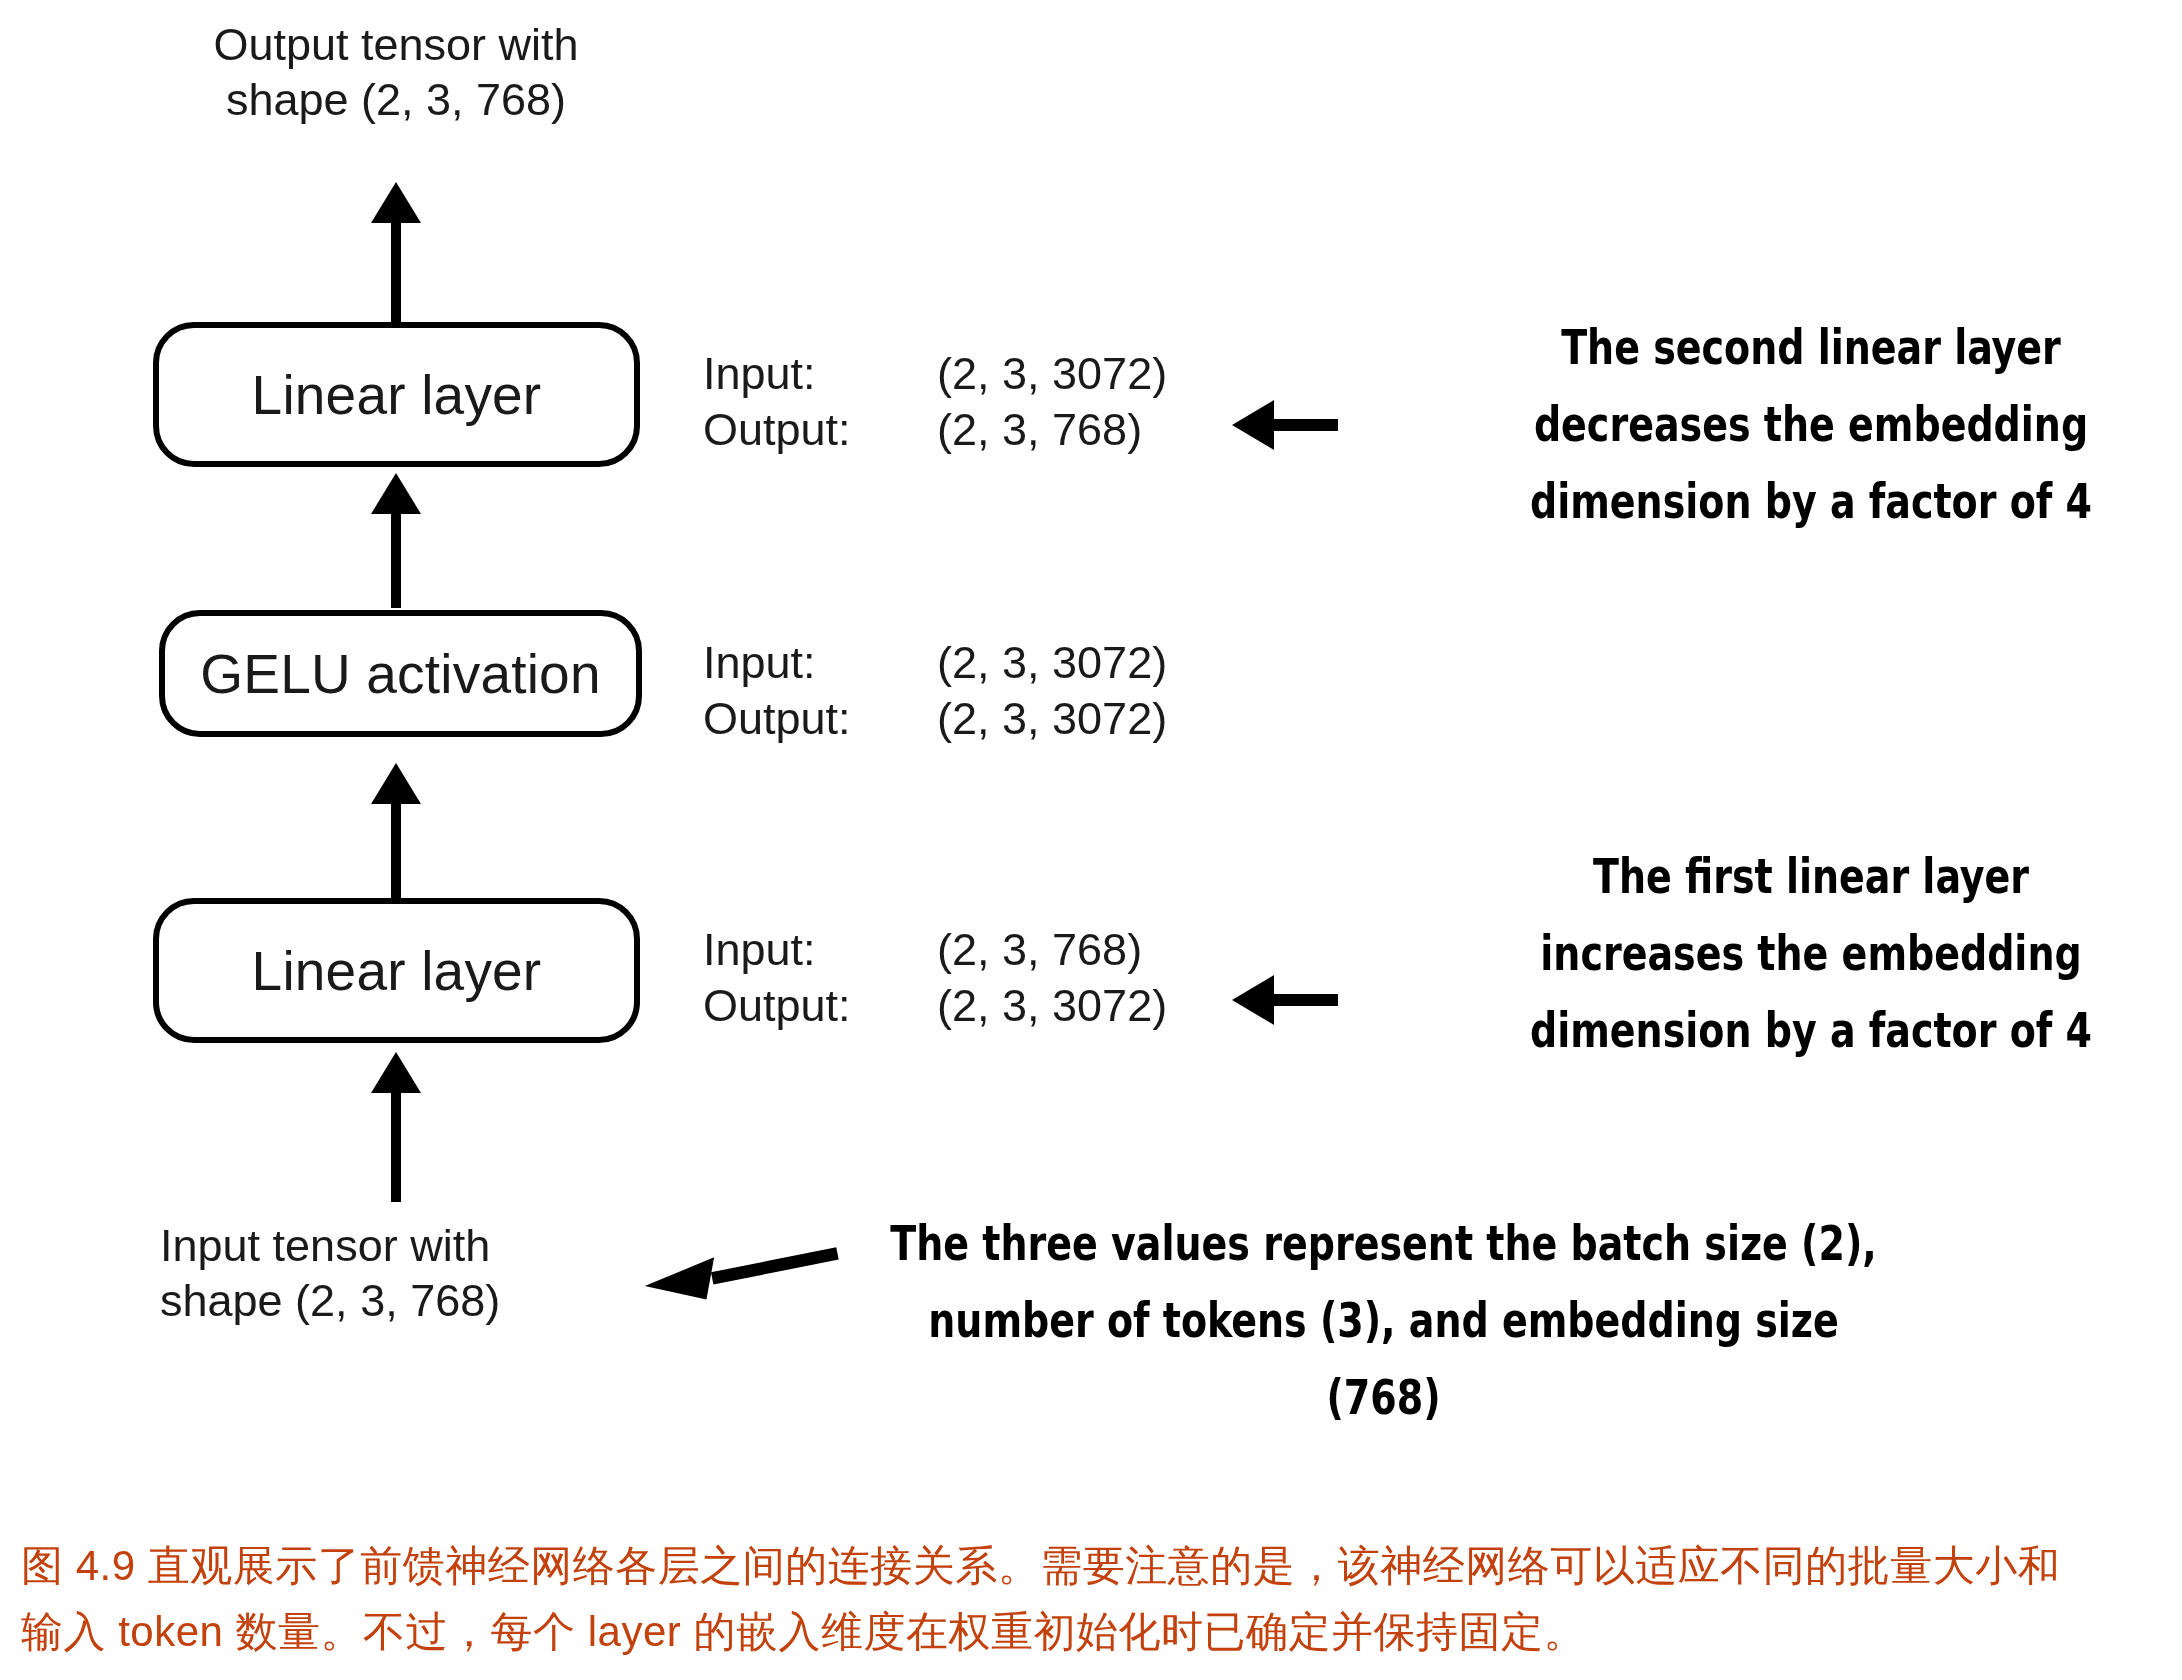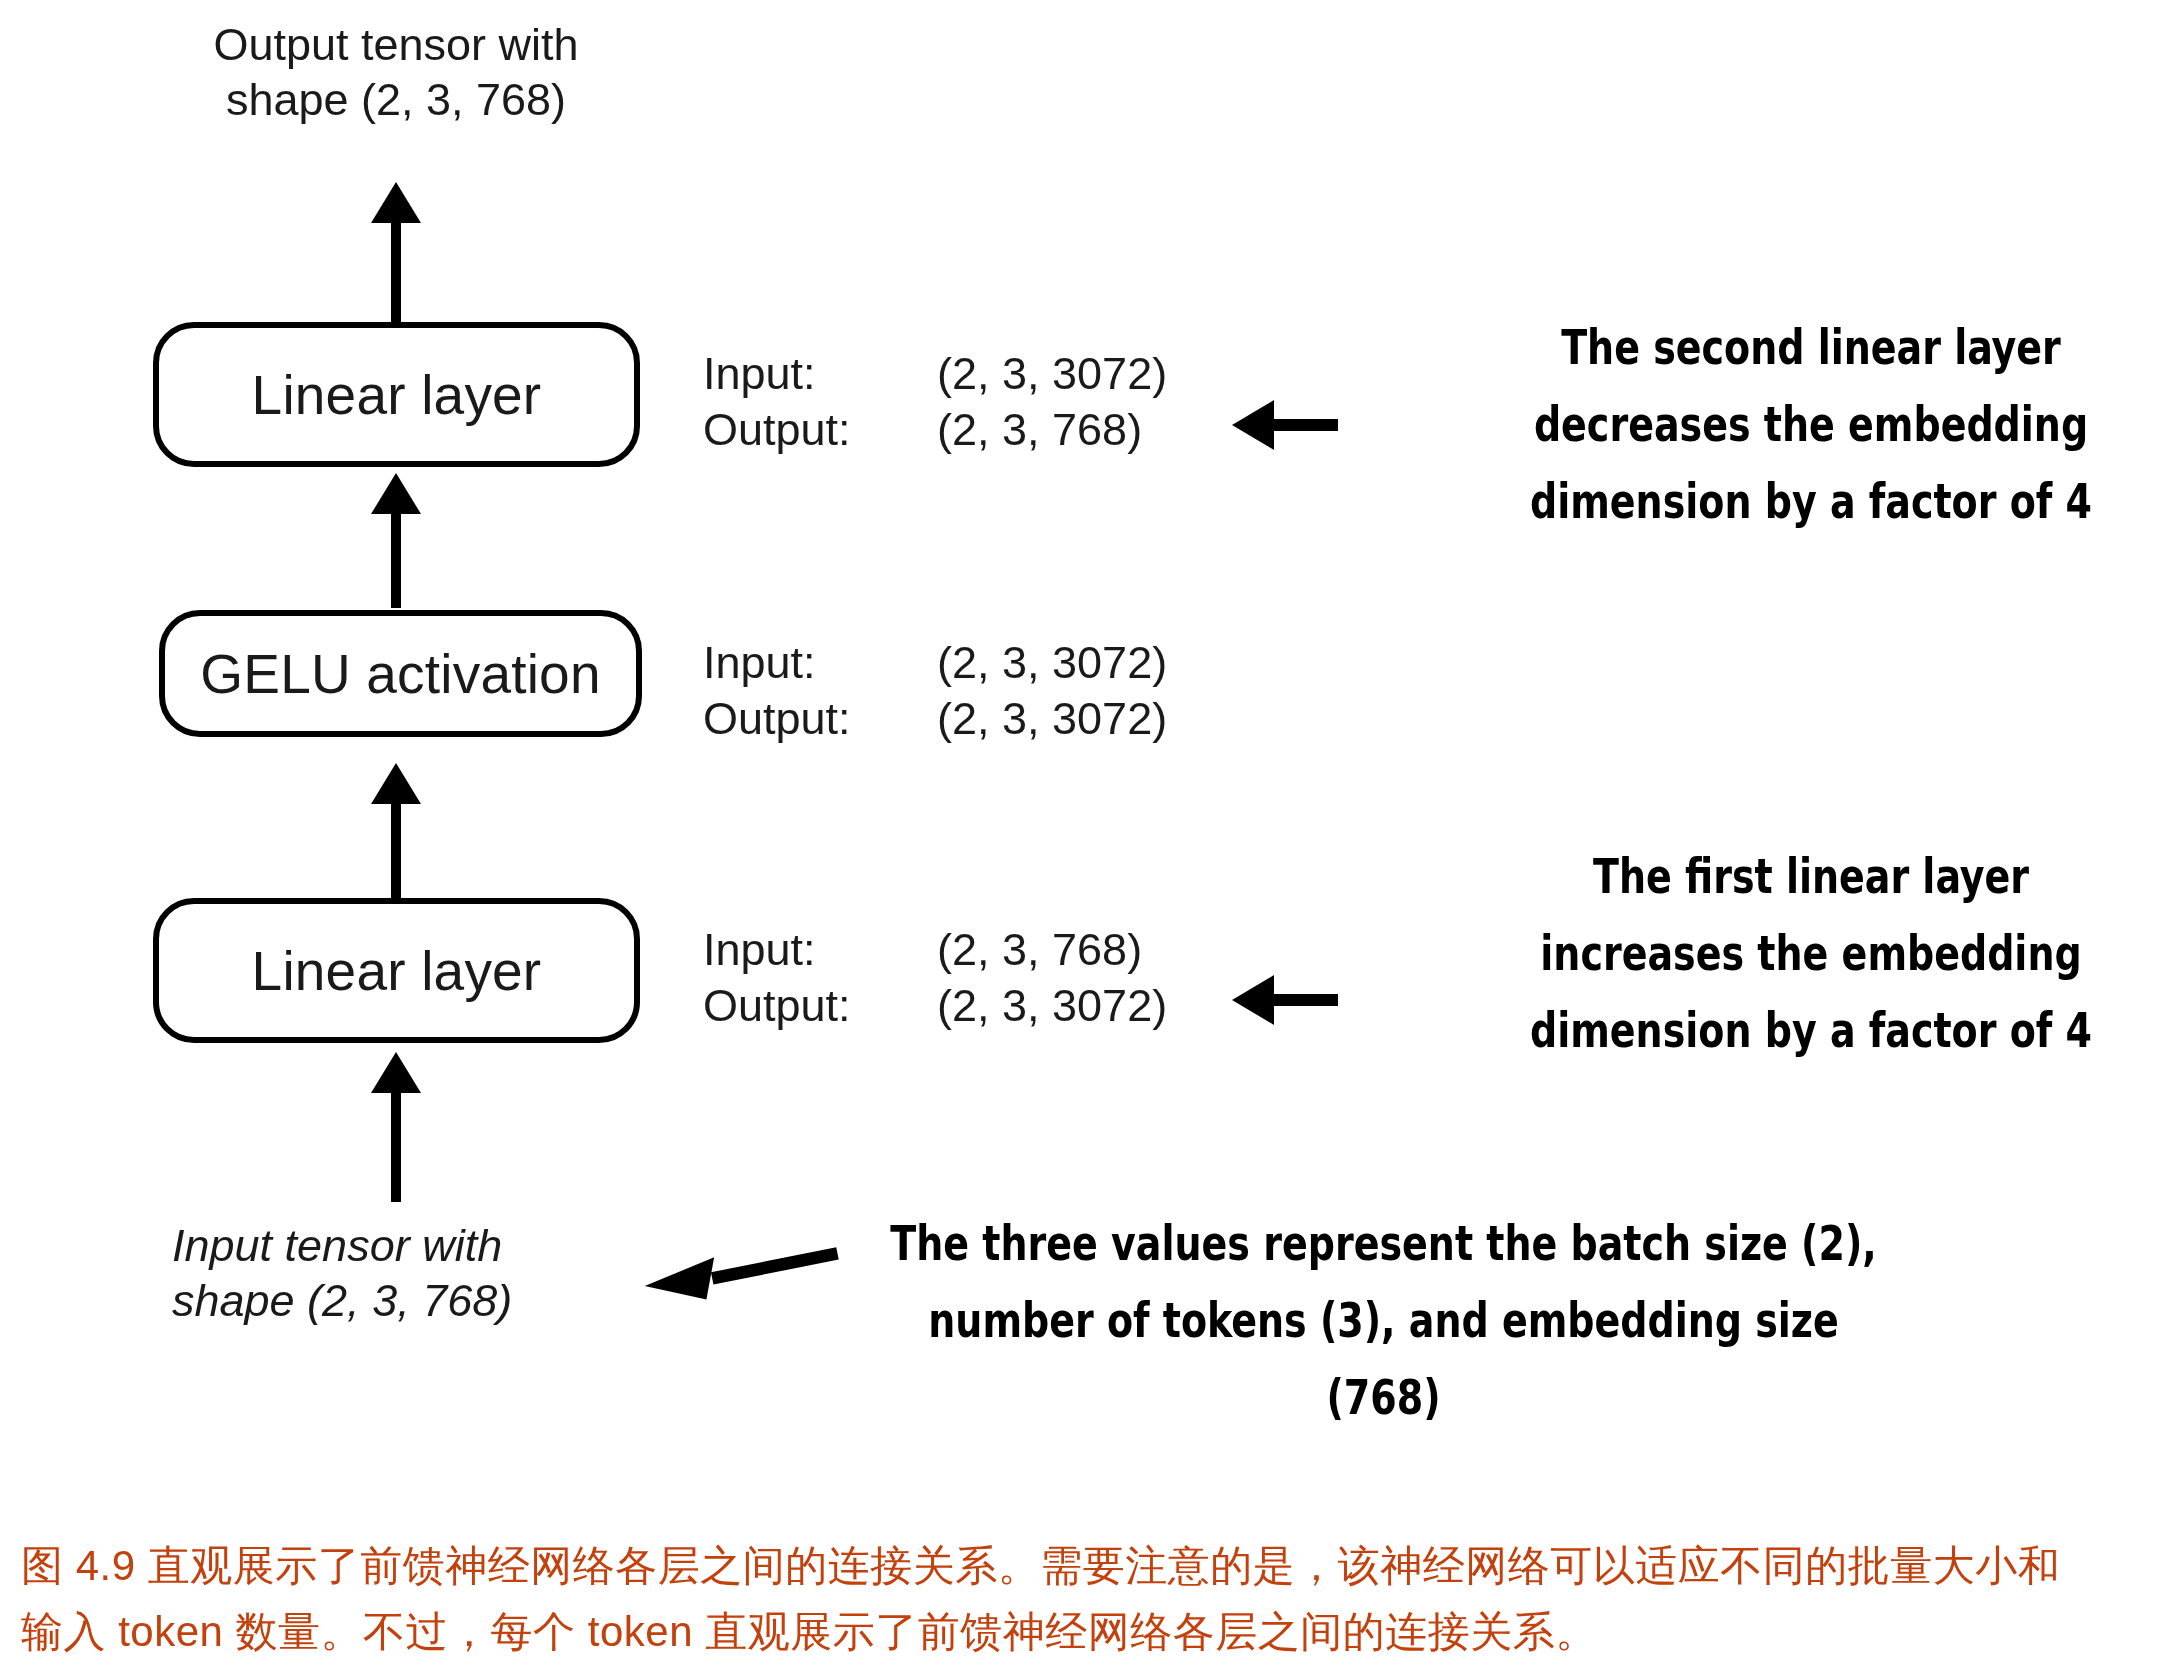--- a/index.html
+++ b/index.html
@@ -179,33 +179,33 @@
     <div>The first linear layer</div>
     <div>increases the embedding</div>
     <div>dimension by a factor of 4</div>
   </div>
 
   <div class="abs v-arrow" style="left:396px; top:1052px; height:150px;">
     <div class="head"></div>
     <div class="shaft" style="top:37px; height:113px;"></div>
   </div>
 
-  <div class="abs tensor-label" style="left:172px; top:1218px; width:579px;font-style:italic;">Input tensor with
+  <div class="abs tensor-label" style="left:160px; top:1218px; width:579px;">Input tensor with
 shape (2, 3, 768)</div>
 
   <svg class="abs" style="left:637px; top:1236px;" width="241" height="106" viewBox="0 0 250 110">
     <line x1="208" y1="18" x2="78" y2="44" stroke="#000" stroke-width="13" stroke-linecap="butt"></line>
     <polygon points="8,52 80,22 72,66" fill="#000"></polygon>
   </svg>
 
   <div class="abs callout" style="left:809px; top:1205px; width:1149px;">
     <div>The three values represent the batch size (2),</div>
     <div>number of tokens (3), and embedding size</div>
     <div>(768)</div>
   </div>
 
   <div class="caption">
     <div>图 4.9 直观展示了前馈神经网络各层之间的连接关系。需要注意的是，该神经网络可以适应不同的批量大小和</div>
-    <div>输入 token 数量。不过，每个 token 直观展示了前馈神经网络各层之间的连接关系。</div>
+    <div>输入 token 数量。不过，每个 layer 的嵌入维度在权重初始化时已确定并保持固定。</div>
   </div>
 
 </div>
 
 
 </body></html>

